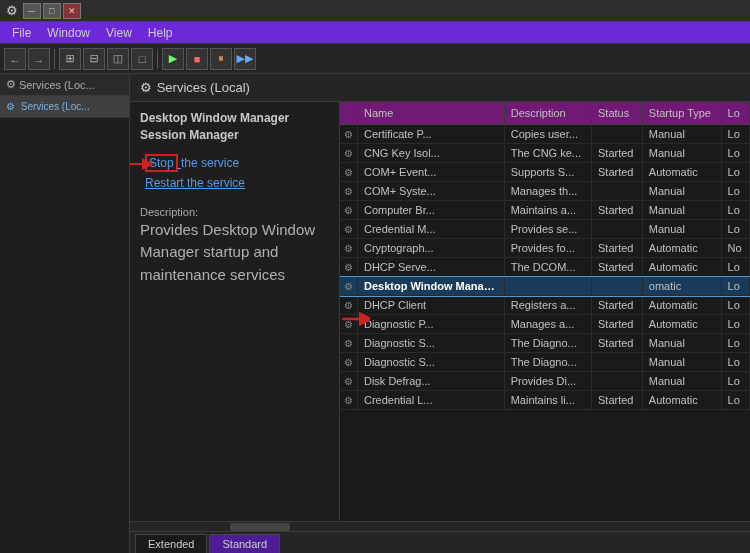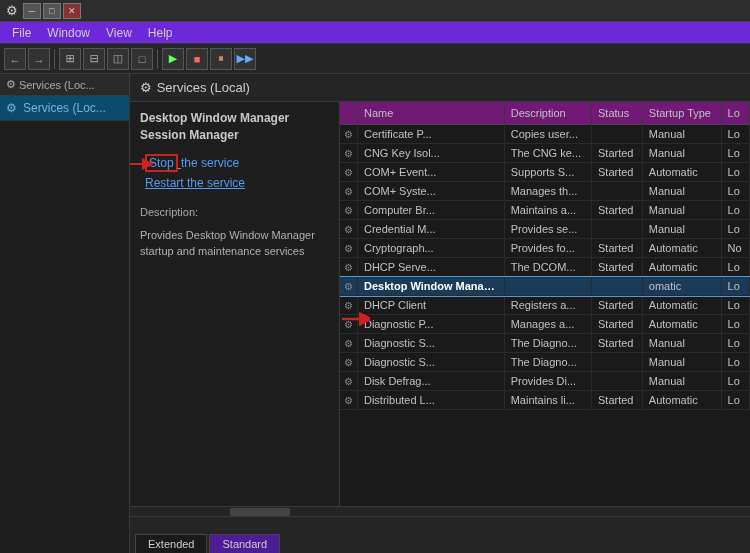--- a/index.html
+++ b/index.html
@@ -87,22 +87,22 @@
       font-size: 11px;
       color: #aaa;
       border-bottom: 1px solid #3a3a3a;
       display: flex;
       align-items: center;
       gap: 3px;
     }
     #sidebar-tree-item {
       padding: 5px 6px;
       color: #7ab0e0;
-      font-size: 12px;
-      background: #0c4a6e;
+      font-size: 10px;
+      background: #404040;
       border-bottom: 1px solid #333;
       cursor: pointer;
     }
     
     #content-area {
       flex: 1;
       background: #1a1a1a;
       display: flex;
       flex-direction: column;
       overflow: hidden;
@@ -145,22 +145,22 @@
       cursor: pointer;
       font-size: 12px;
       text-decoration: underline;
     }
     .stop-box {
       display: inline-block;
       border: 2px solid #cc2222;
       padding: 1px 2px;
     }
     #description-section { margin-top: 10px; }
-    #desc-label { font-size: 11px; color: #aaa; margin-bottom: 9px; }
-    #desc-text { font-size: 11px; color: #b0b0b0; line-height: 1.5; }
+    #desc-label { font-size: 11px; color: #aaa; margin-bottom: 1px; }
+    #desc-text { font-size: 15px; color: #b0b0b0; line-height: 1.5; }
     
     #arrow-container {
       position: relative;
     }
     
     #table-area {
       flex: 1;
       overflow: auto;
       position: relative;
     }
@@ -190,21 +190,21 @@
       border-right: 1px solid #2a2a2a;
       white-space: nowrap;
       overflow: hidden;
       text-overflow: ellipsis;
       max-width: 120px;
     }
     td.svc-icon { width: 16px; padding: 2px 4px; }
     .svc-gear { color: #888; font-size: 10px; }
     
     #tab-bar {
-      height: 37px;
+      height: 22px;
       background: #252525;
       border-top: 1px solid #3a3a3a;
       display: flex;
       align-items: flex-end;
       padding: 0 5px;
     }
     .tab {
       padding: 3px 12px;
       background: #4c1d95;
       border: 1px solid #444;
@@ -432,21 +432,21 @@
               <tr>
                 <td class="svc-icon"><span class="svc-gear">⚙</span></td>
                 <td style="max-width: 140px; overflow: hidden; text-overflow: ellipsis;">Disk Defrag...</td>
                 <td>Provides Di...</td>
                 <td></td>
                 <td>Manual</td>
                 <td>Lo</td>
               </tr>
               <tr>
                 <td class="svc-icon"><span class="svc-gear">⚙</span></td>
-                <td style="max-width: 140px; overflow: hidden; text-overflow: ellipsis;">Distributed L...</td>
+                <td style="max-width: 140px; overflow: hidden; text-overflow: ellipsis;">Credential L...</td>
                 <td>Maintains li...</td>
                 <td>Started</td>
                 <td>Automatic</td>
                 <td>Lo</td>
               </tr>
             </tbody>
         </table>
 
         <svg style="position:absolute; top:207px; left:0; width:30px; height:20px; pointer-events:none; z-index:50;" viewBox="0 0 30 20">
           <defs>

